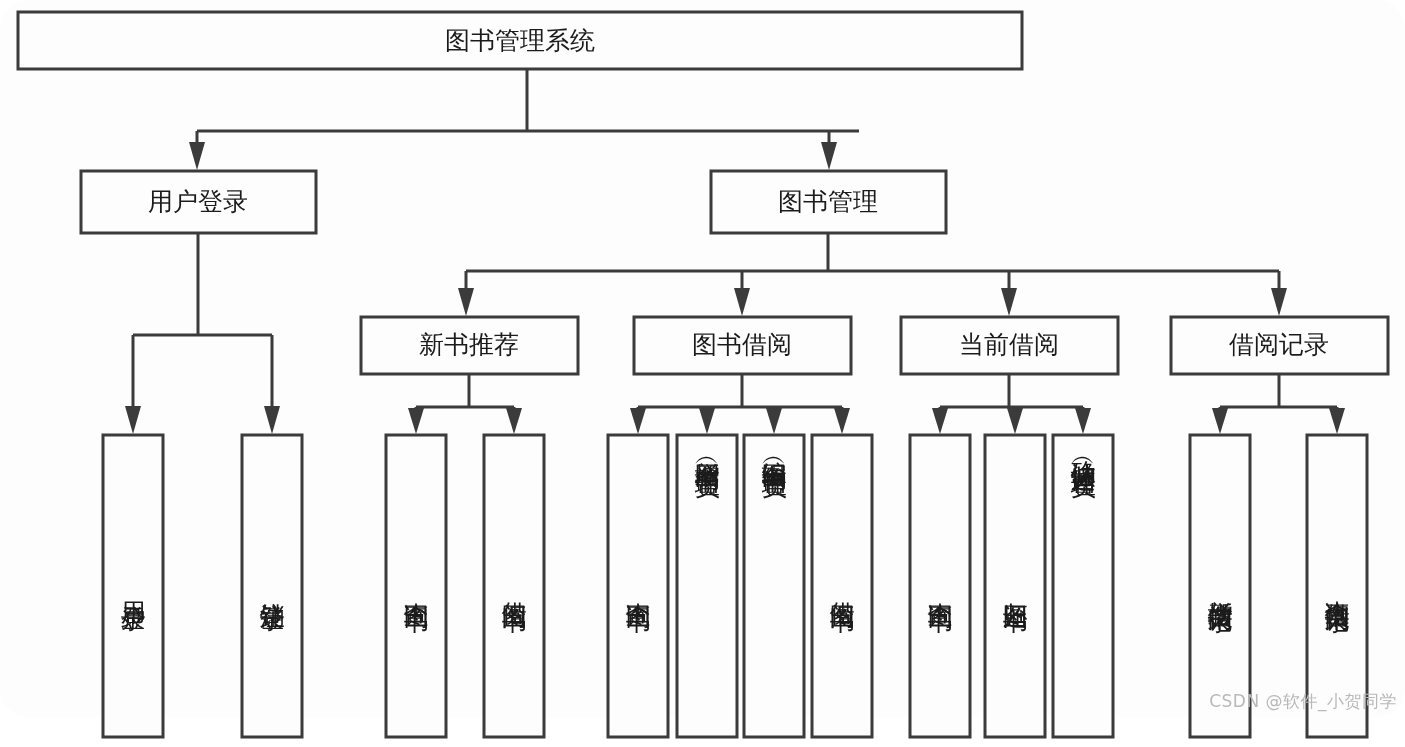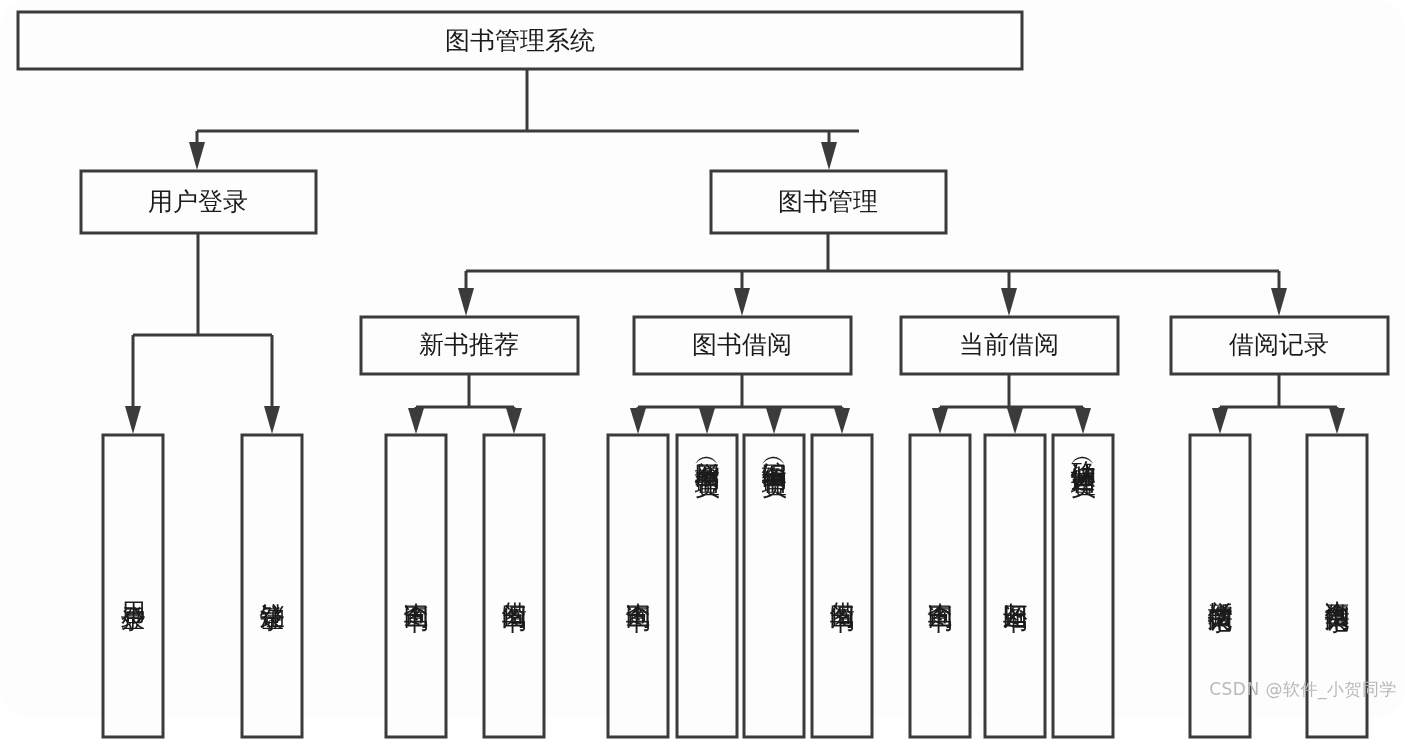--- a/index.html
+++ b/index.html
@@ -63,21 +63,21 @@
     font-size: 25px;
     line-height: 1.18;
     letter-spacing: 2px;
     color: #1b1b1b;
     white-space: nowrap;
     font-family: "DejaVu Sans", "Liberation Sans", sans-serif;
   }
   .watermark {
     position: absolute;
     right: 8px;
-    bottom: 16px;
+    bottom: 4px;
     font-size: 17px;
     color: #b9b9b9;
     letter-spacing: 0.5px;
     font-family: "DejaVu Sans", "Liberation Sans", sans-serif;
     white-space: nowrap;
   }
 </style>
 </head>
 <body>
 

